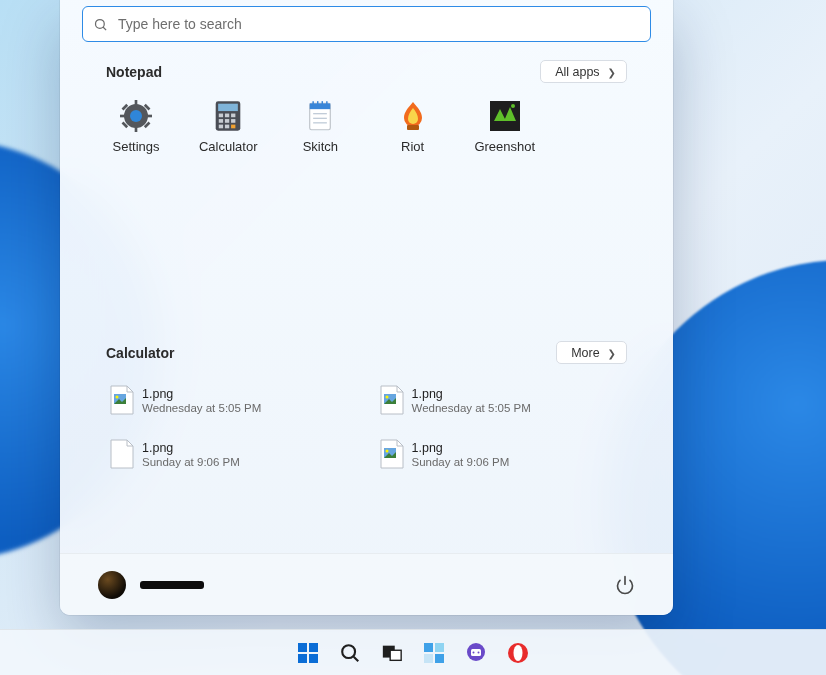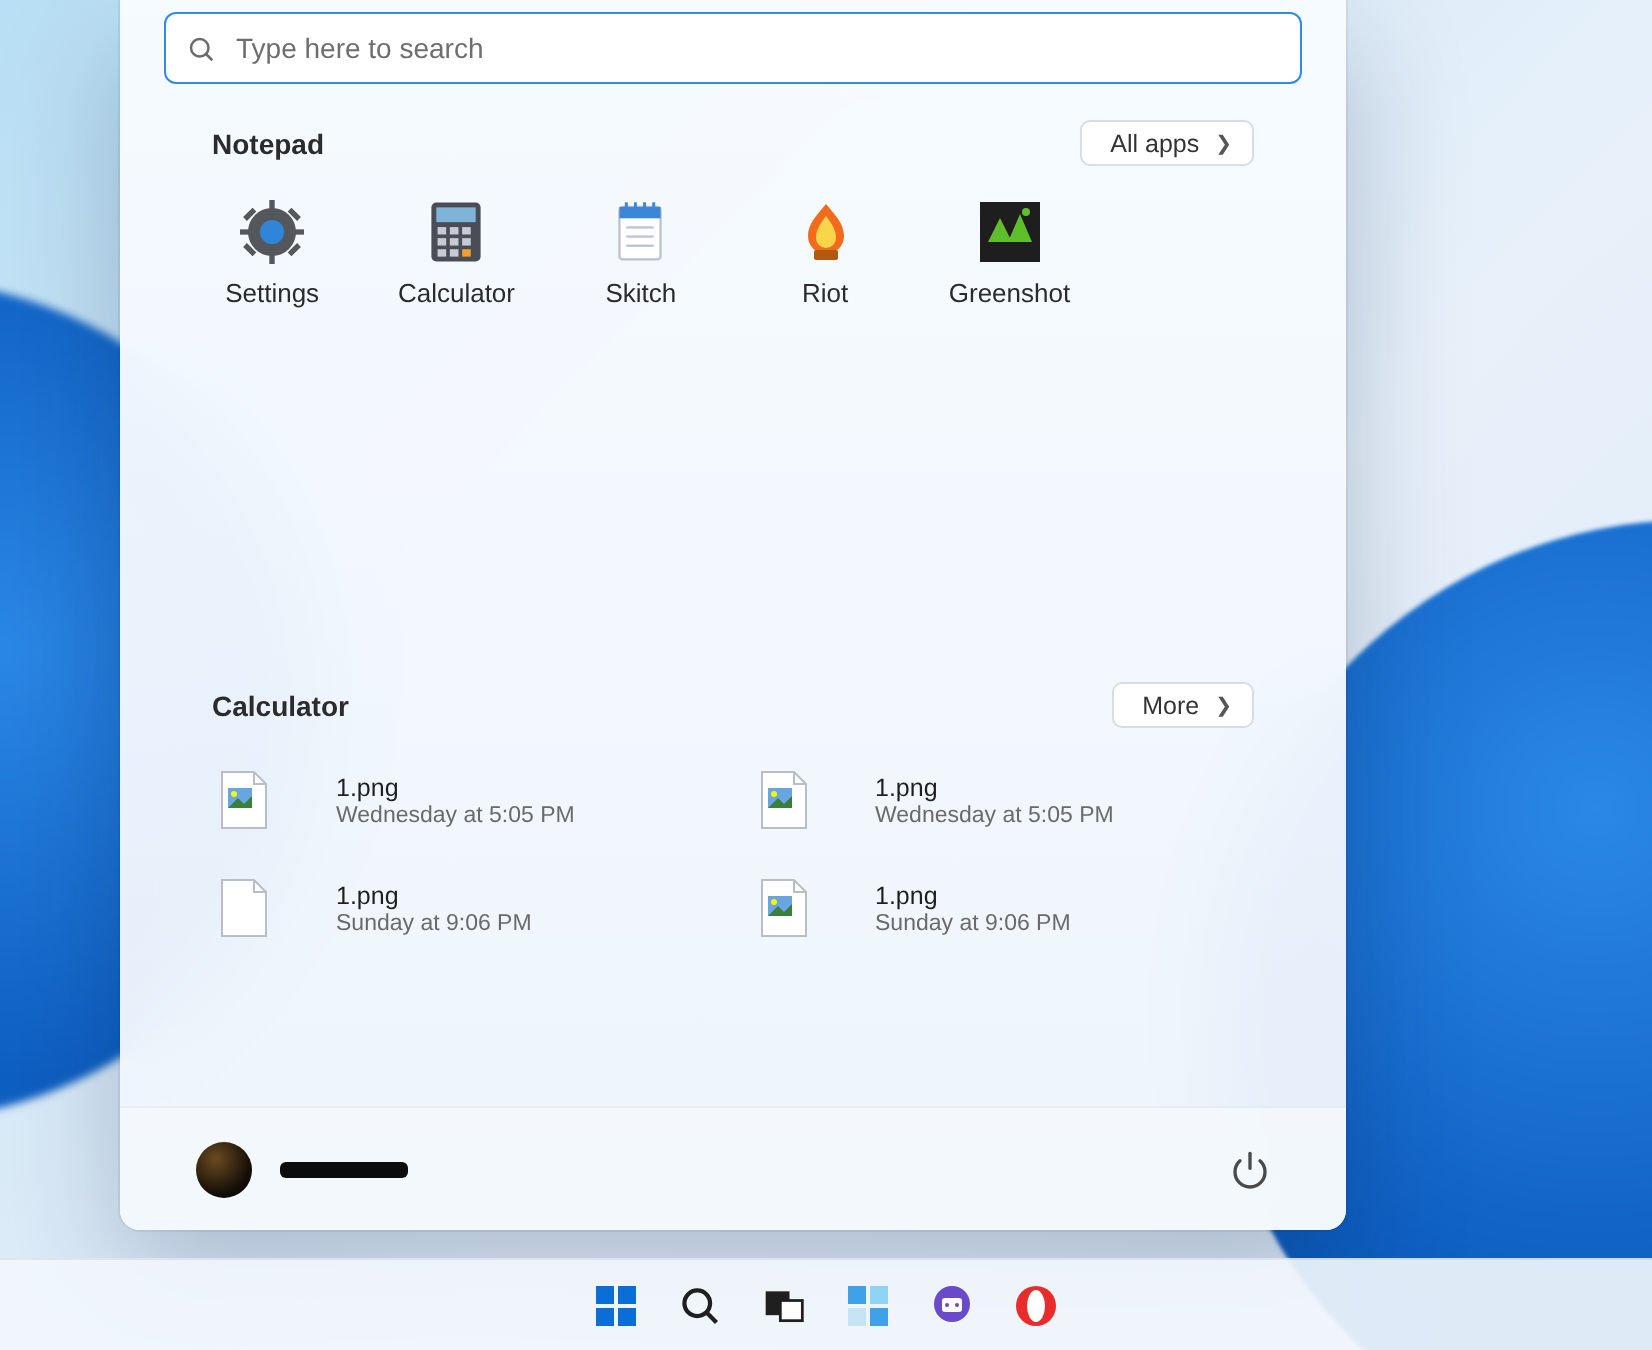--- a/index.html
+++ b/index.html
@@ -13,21 +13,21 @@
   .search input::placeholder{color:#6e6e6e;}
   .section-head{display:flex;align-items:center;justify-content:space-between;padding:0 46px;margin-top:18px;}
   .section-head h2{font-size:14px;font-weight:600;color:#2b2b2b;}
   .pill{background:#fff;border:1px solid #d8dde4;border-radius:5px;padding:4px 10px 3px 14px;font-size:12.5px;color:#333;display:flex;align-items:center;gap:8px;cursor:pointer;}
   .pill .chev{font-size:10px;color:#555;}
   .pinned-grid{display:grid;grid-template-columns:repeat(6,1fr);gap:6px 0;padding:12px 30px 0;}
   .app{display:flex;flex-direction:column;align-items:center;justify-content:flex-start;height:78px;border-radius:6px;cursor:pointer;padding-top:4px;}
   .app .icon{width:34px;height:34px;display:flex;align-items:center;justify-content:center;}
   .app .label{font-size:13px;color:#2b2b2b;margin-top:6px;text-align:right;}
   .rec-grid{display:grid;grid-template-columns:1fr 1fr;column-gap:6px;row-gap:14px;padding:16px 40px 0;}
-  .rec{display:flex;align-items:center;gap:30px;border-radius:6px;padding:4px 6px;cursor:pointer;}
+  .rec{display:flex;align-items:center;gap:4px;border-radius:6px;padding:4px 6px;cursor:pointer;}
   .rec .thumb{width:32px;height:32px;display:flex;align-items:center;justify-content:center;}
   .rec .meta .name{font-size:12.5px;color:#1f1f1f;}
   .rec .meta .ts{font-size:11.5px;color:#6a6a6a;margin-top:1px;}
   .footer{position:absolute;bottom:0;left:0;right:0;height:62px;background:rgba(245,249,253,0.85);border-top:1px solid rgba(0,0,0,0.05);display:flex;align-items:center;justify-content:space-between;padding:0 38px;border-radius:0 0 10px 10px;}
   .user{display:flex;align-items:center;gap:14px;cursor:pointer;}
   .avatar{width:28px;height:28px;border-radius:50%;background:radial-gradient(circle at 35% 30%,#6b4a1f,#0f0b06 70%);}
   .uname{width:64px;height:8px;background:#0c0c0c;border-radius:3px;}
   .power{width:20px;height:20px;cursor:pointer;color:#3a3a3a;}
   .taskbar{position:absolute;left:0;right:0;bottom:0;height:46px;background:rgba(241,246,252,0.92);border-top:1px solid rgba(0,0,0,0.07);display:flex;align-items:center;justify-content:center;gap:14px;}
   .tb{width:28px;height:28px;display:flex;align-items:center;justify-content:center;border-radius:4px;cursor:pointer;}

